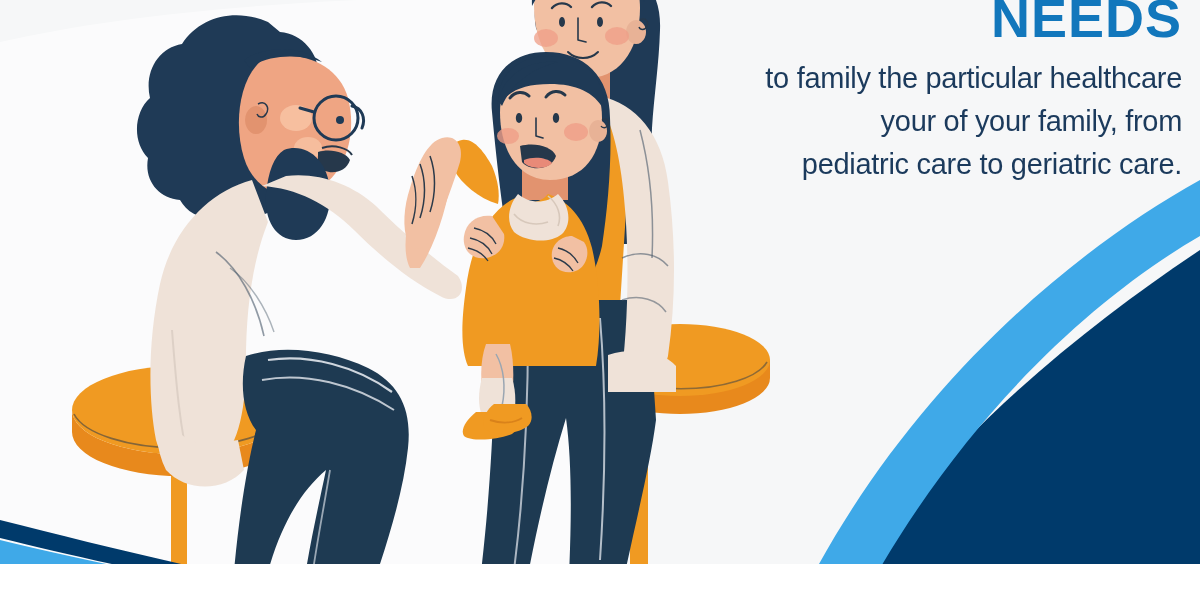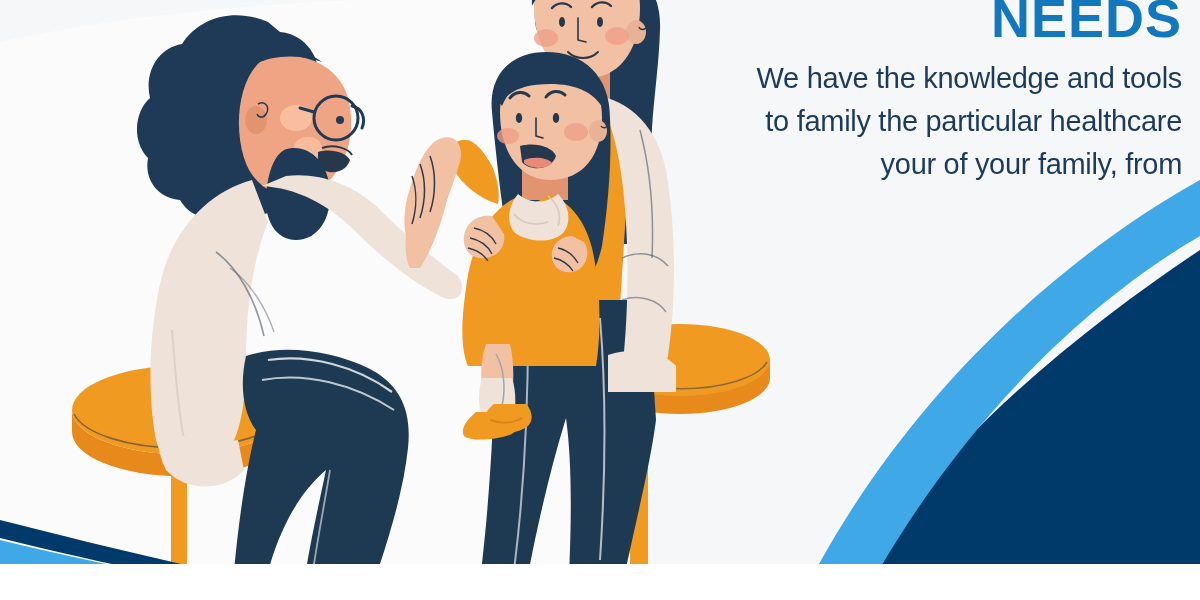--- a/index.html
+++ b/index.html
@@ -259,19 +259,19 @@
     <path d="M1200,180 C1060,258 900,400 800,600 L862,600 C960,420 1090,300 1200,236 Z" fill="#3fa9e8"></path>
 
     <path d="M0,540 C90,562 210,586 300,600 L0,600 Z" fill="#3fa9e8"></path>
 
     <path d="M0,520 C110,548 250,582 360,600 L300,600 C190,582 80,558 0,538 Z" fill="#003a6b"></path>
   </svg>
 
   <div class="text-block">
     <div class="headline">NEEDS</div>
     <div class="body-copy">
-      <span class="ln">We have the knowledge and tools</span>
       <span class="ln">to family the particular healthcare</span>
       <span class="ln">your of your family, from</span>
+      <span class="ln">pediatric care to geriatric care.</span>
     </div>
   </div>
 
 </div>
 
 </body></html>

